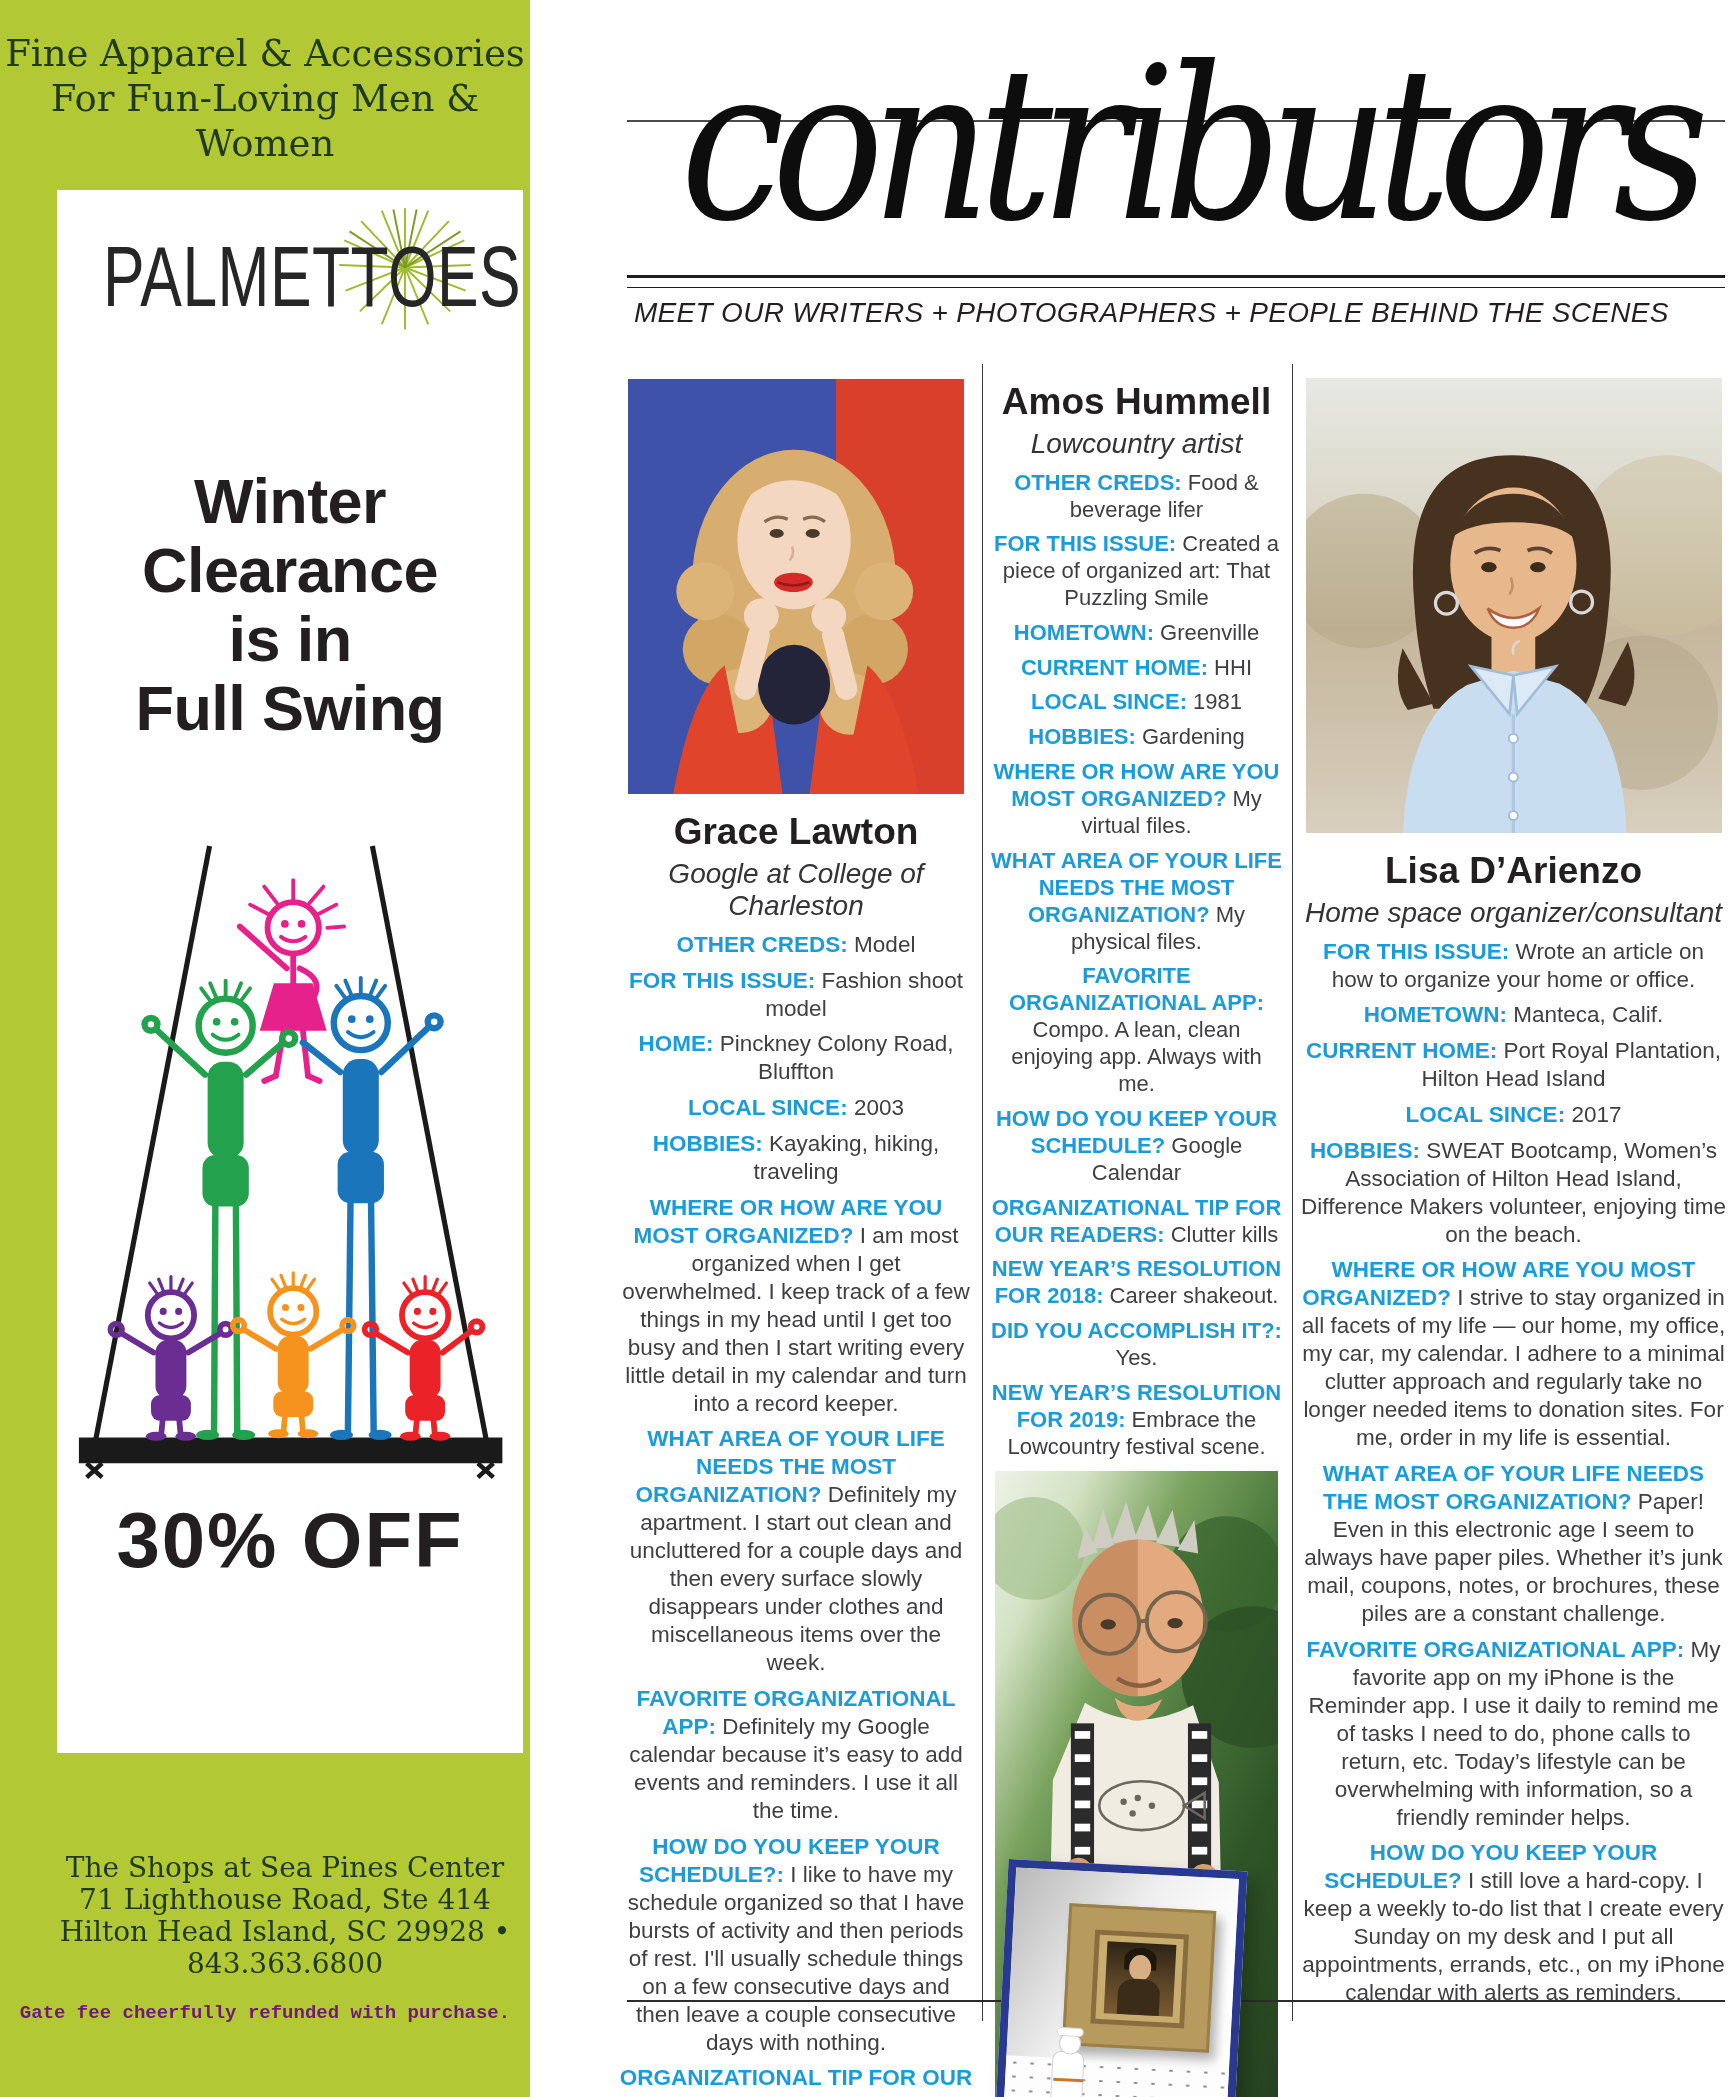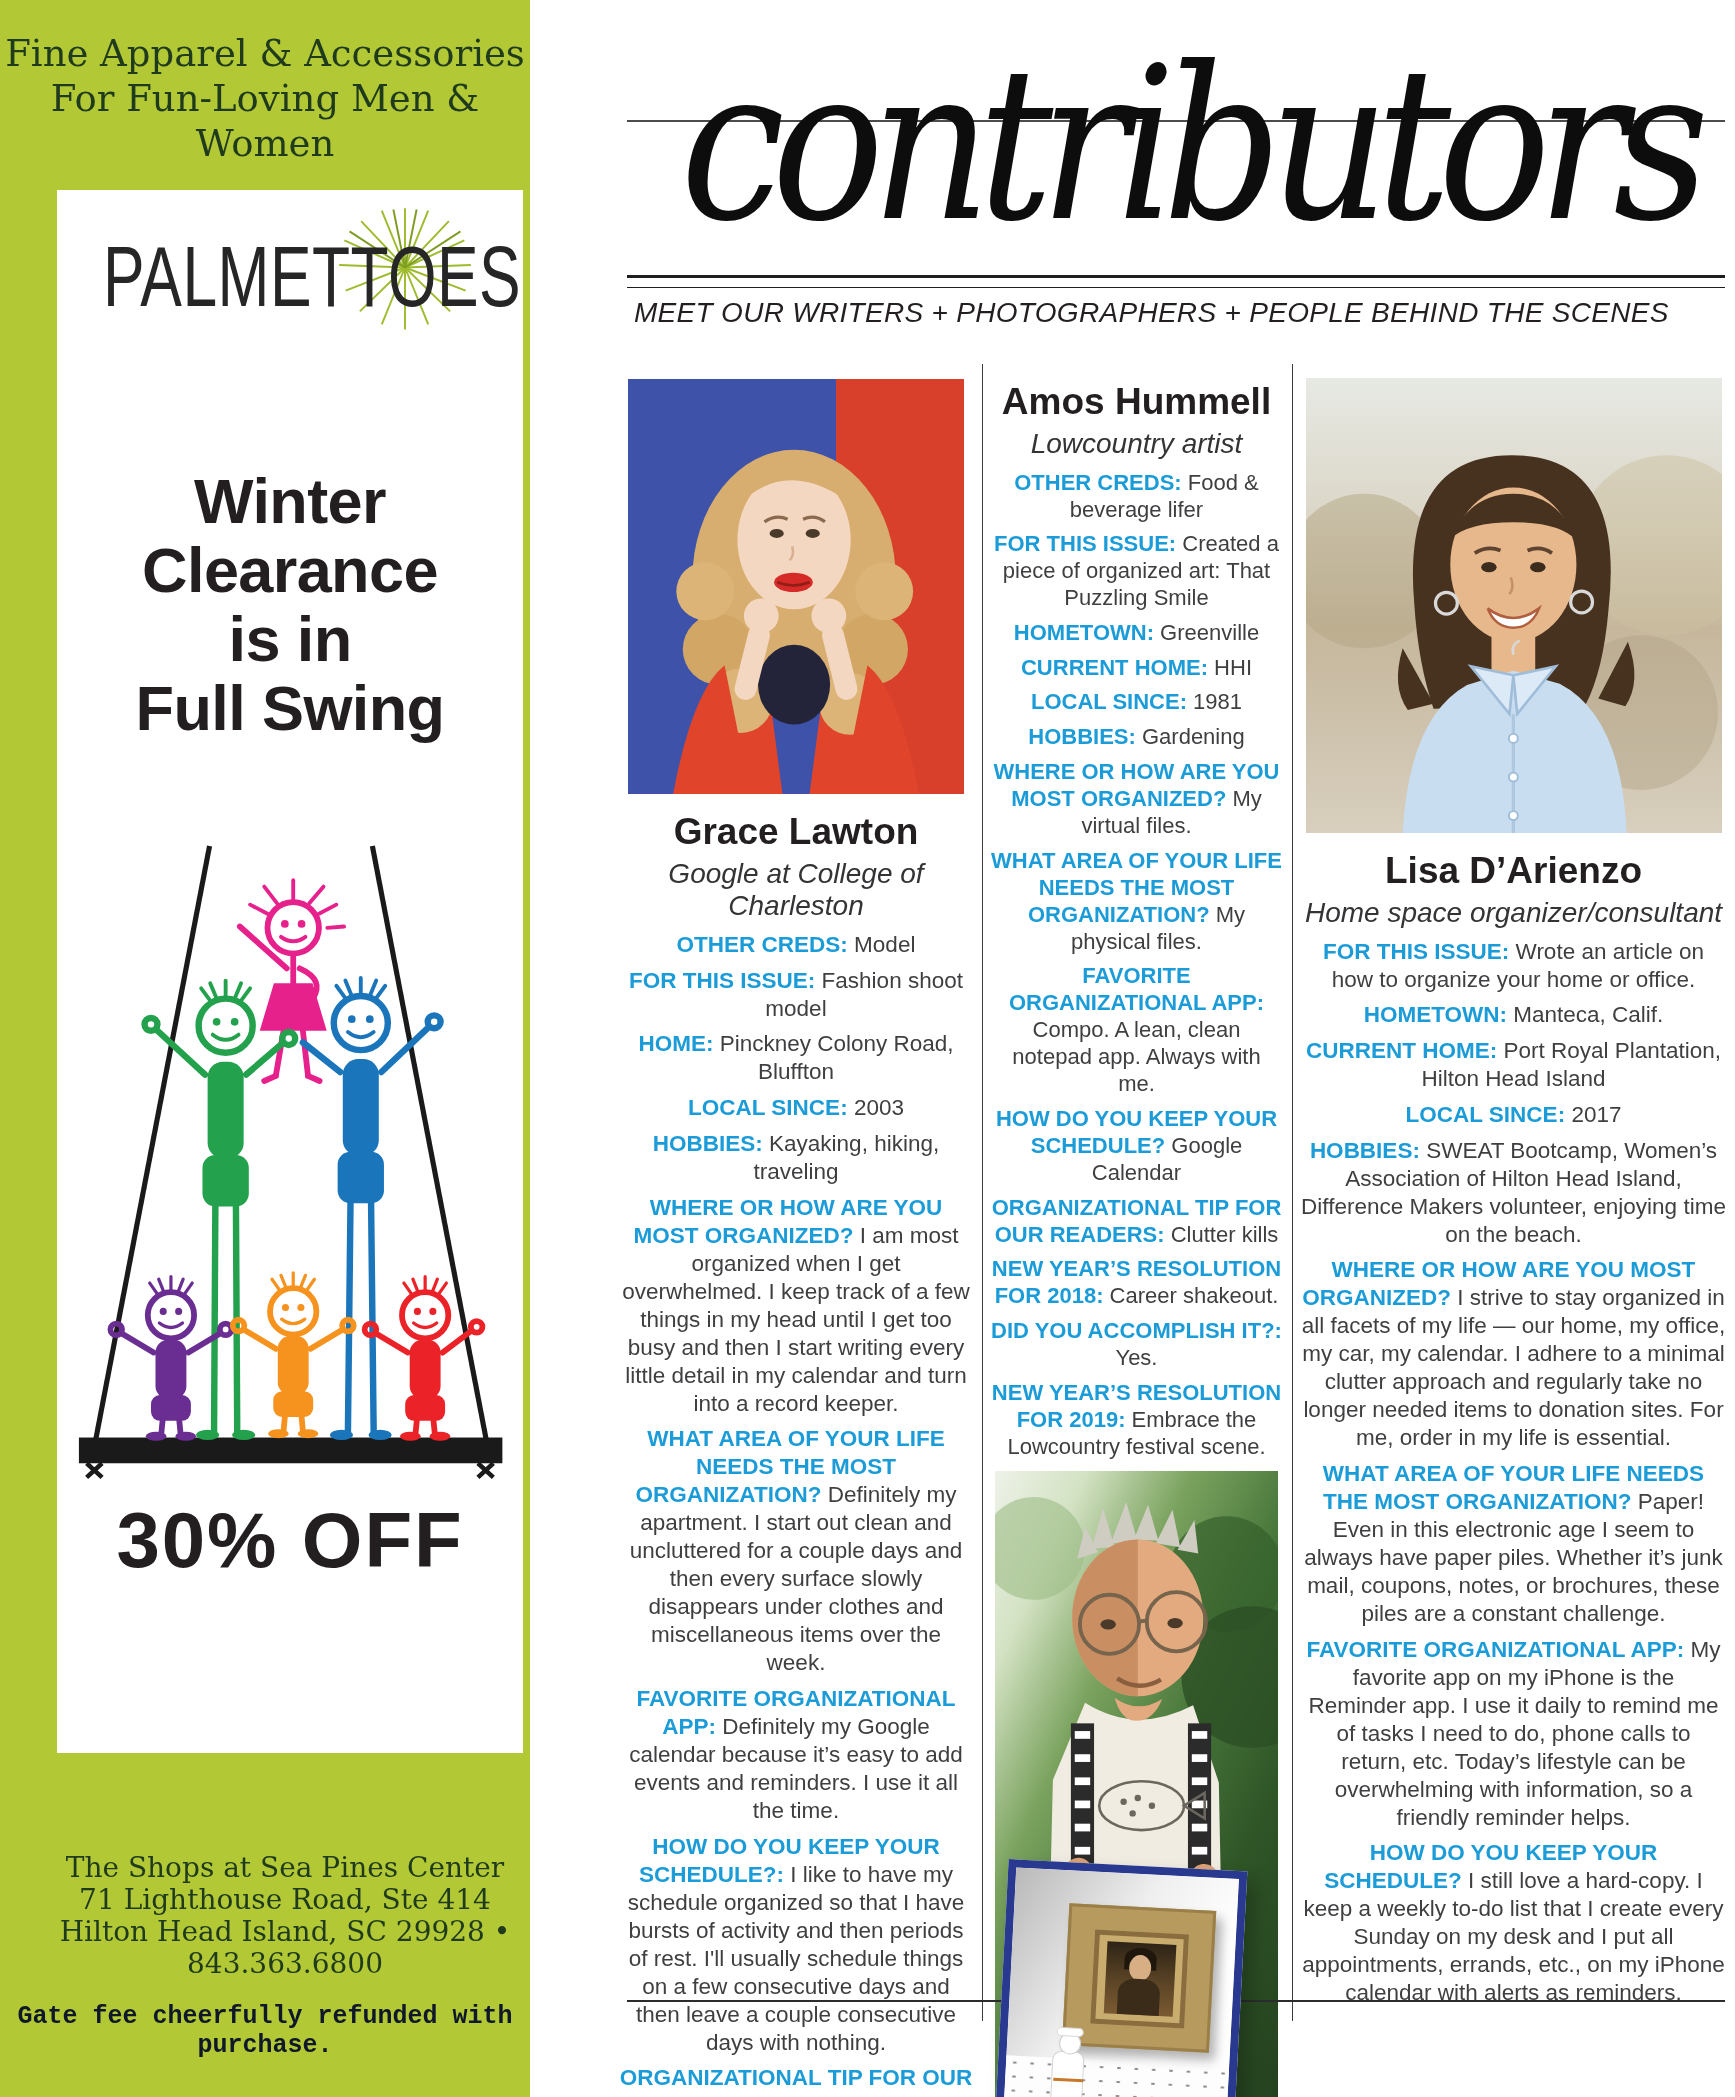--- a/index.html
+++ b/index.html
@@ -24,21 +24,21 @@
     font-family:"Liberation Sans",sans-serif;font-size:76px;font-weight:400;color:#262626;
     letter-spacing:0.6px;transform:scaleX(.82) scaleY(1.12);transform-origin:center;}
   .ad-headline{position:absolute;top:277px;left:0;width:100%;text-align:center;
     font-size:63px;line-height:69px;font-weight:bold;color:var(--ink);letter-spacing:-0.6px;}
   .ad-kids{position:absolute;left:14px;top:640px;}
   .ad-offer{position:absolute;top:1305px;left:0;width:100%;text-align:center;
     font-size:78px;font-weight:bold;color:var(--ink);letter-spacing:1.9px;}
   .ad-address{position:absolute;top:1852px;left:0;width:100%;text-align:center;
     font-family:"DejaVu Serif",serif;font-size:28px;line-height:32px;color:var(--ad-text);padding-left:40px;}
   .ad-footer{position:absolute;top:2002px;left:0;width:100%;text-align:center;
-    font-family:"Liberation Mono",monospace;font-size:25px;font-weight:bold;color:#0f172a;letter-spacing:0px;}
+    font-family:"Liberation Mono",monospace;font-size:19px;font-weight:bold;color:#701a75;letter-spacing:0px;}
 
   
   .rule{position:absolute;background:#4c4c4e;}
   .rule-top{left:627px;top:120px;width:1098px;height:1.9px;}
   .rule-dbl-a{left:627px;top:275px;width:1098px;height:3.2px;background:#1e1e1e;}
   .rule-dbl-b{left:627px;top:287px;width:1098px;height:1.3px;background:#1e1e1e;}
   .rule-foot{left:627px;top:2000px;width:1098px;height:1.9px;background:#2c2c2e;}
   .col-div{position:absolute;top:364px;width:1.3px;height:1657px;background:#3d3d3f;}
   .div-1{left:982px;} .div-2{left:1292px;}
   .masthead-title{position:absolute;left:613px;top:23px;width:1123px;text-align:center;
@@ -380,21 +380,21 @@
     <div class="c-title">Lowcountry artist</div>
     <div class="fields">
       <p class="f"><span class="lbl">OTHER CREDS:</span> <span class="val">Food &amp; beverage lifer</span></p>
       <p class="f"><span class="lbl">FOR THIS ISSUE:</span> <span class="val">Created a piece of organized art: That Puzzling Smile</span></p>
       <p class="f"><span class="lbl">HOMETOWN:</span> <span class="val">Greenville</span></p>
       <p class="f"><span class="lbl">CURRENT HOME:</span> <span class="val">HHI</span></p>
       <p class="f"><span class="lbl">LOCAL SINCE:</span> <span class="val">1981</span></p>
       <p class="f"><span class="lbl">HOBBIES:</span> <span class="val">Gardening</span></p>
       <p class="f"><span class="lbl">WHERE OR HOW ARE YOU MOST ORGANIZED?</span> <span class="val">My virtual files.</span></p>
       <p class="f"><span class="lbl">WHAT AREA OF YOUR LIFE NEEDS THE MOST ORGANIZATION?</span> <span class="val">My physical files.</span></p>
-      <p class="f"><span class="lbl">FAVORITE ORGANIZATIONAL APP:</span> <span class="val">Compo. A lean, clean notepad app. Always with me.</span></p>
+      <p class="f"><span class="lbl">FAVORITE ORGANIZATIONAL APP:</span> <span class="val">Compo. A lean, clean enjoying app. Always with me.</span></p>
       <p class="f"><span class="lbl">HOW DO YOU KEEP YOUR SCHEDULE?</span> <span class="val">Google Calendar</span></p>
       <p class="f"><span class="lbl">ORGANIZATIONAL TIP FOR OUR READERS:</span> <span class="val">Clutter kills</span></p>
       <p class="f"><span class="lbl">NEW YEAR’S RESOLUTION FOR 2018:</span> <span class="val">Career shakeout.</span></p>
       <p class="f"><span class="lbl">DID YOU ACCOMPLISH IT?:</span> <span class="val">Yes.</span></p>
       <p class="f"><span class="lbl">NEW YEAR’S RESOLUTION FOR 2019:</span> <span class="val">Embrace the Lowcountry festival scene.</span></p>
     </div>
 
     <div class="photo photo-amos">
       <div class="photo-amos-inner">
         <svg width="283" height="634" viewBox="0 0 440 985">

